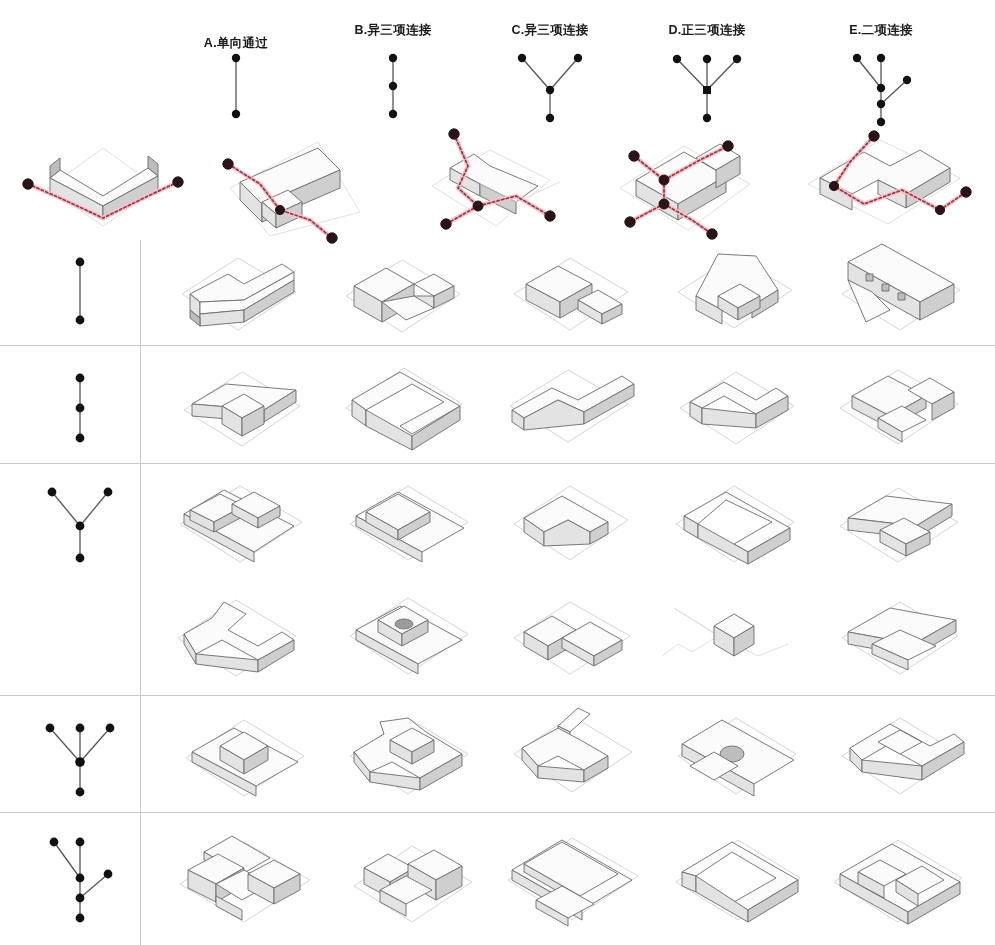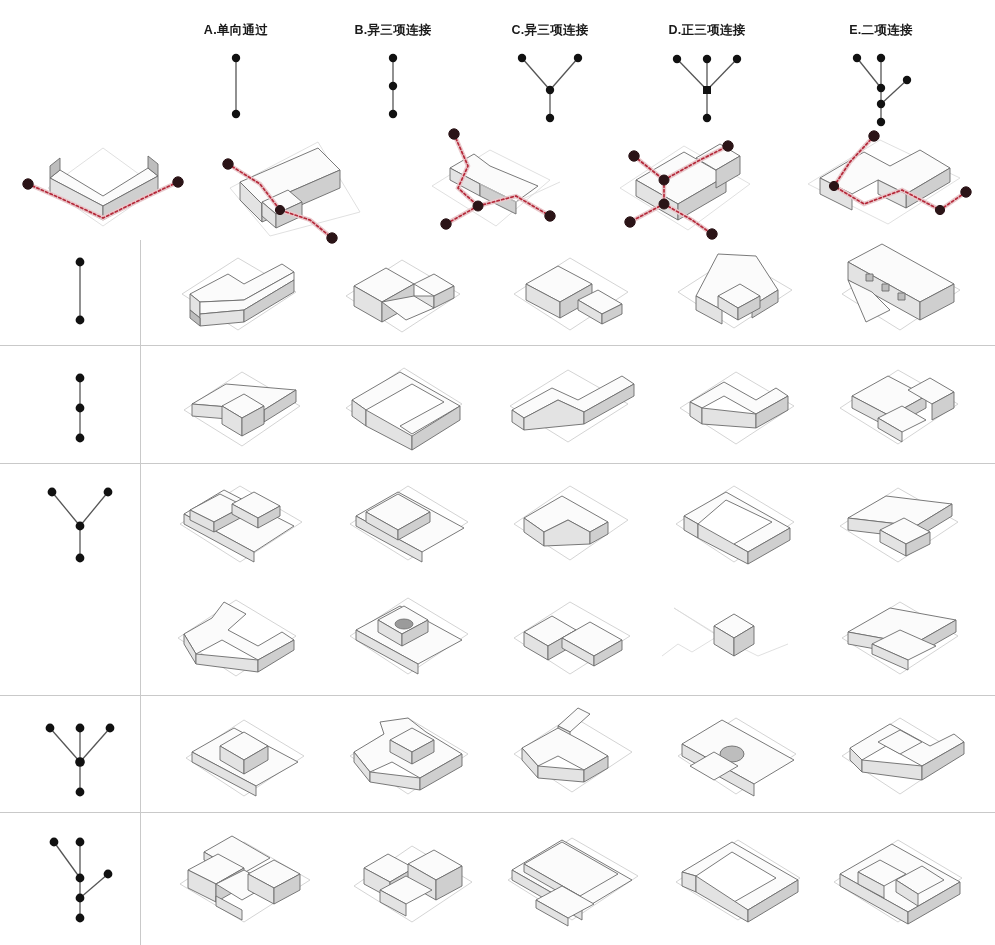--- a/index.html
+++ b/index.html
@@ -21,21 +21,21 @@
   .ghost{fill:none;stroke:#d8d8d8;stroke-width:.8;}
   .path-red{fill:none;stroke:#b5293a;stroke-width:1.7;stroke-dasharray:2.4 2.4;stroke-linecap:round;}
   .path-halo{fill:none;stroke:#e9c9cc;stroke-width:4.4;stroke-linecap:round;}
   .endpt{fill:#2b1417;stroke:#2b1417;}
 </style>
 </head>
 <body>
 
 <div id="sheet">
 
-  <div class="hdr-label" style="left:136px;top:22px;width:200px;">A.单向通过</div>
+  <div class="hdr-label" style="left:136px;top:35px;width:200px;">A.单向通过</div>
   <div class="hdr-label" style="left:293px;top:22px;width:200px;">B.异三项连接</div>
   <div class="hdr-label" style="left:450px;top:22px;width:200px;">C.异三项连接</div>
   <div class="hdr-label" style="left:607px;top:22px;width:200px;">D.正三项连接</div>
   <div class="hdr-label" style="left:781px;top:22px;width:200px;">E.二项连接</div>
 
   <div class="cell" style="left:176px;top:46px;width:120px;height:80px;">
     <svg width="120" height="80" viewBox="0 0 120 80">
       <line class="nodeline" x1="60" y1="12" x2="60" y2="68"></line>
       <circle class="nodedot" cx="60" cy="12" r="4.2"></circle>
         <circle class="nodedot" cx="60" cy="68" r="4.2"></circle>

